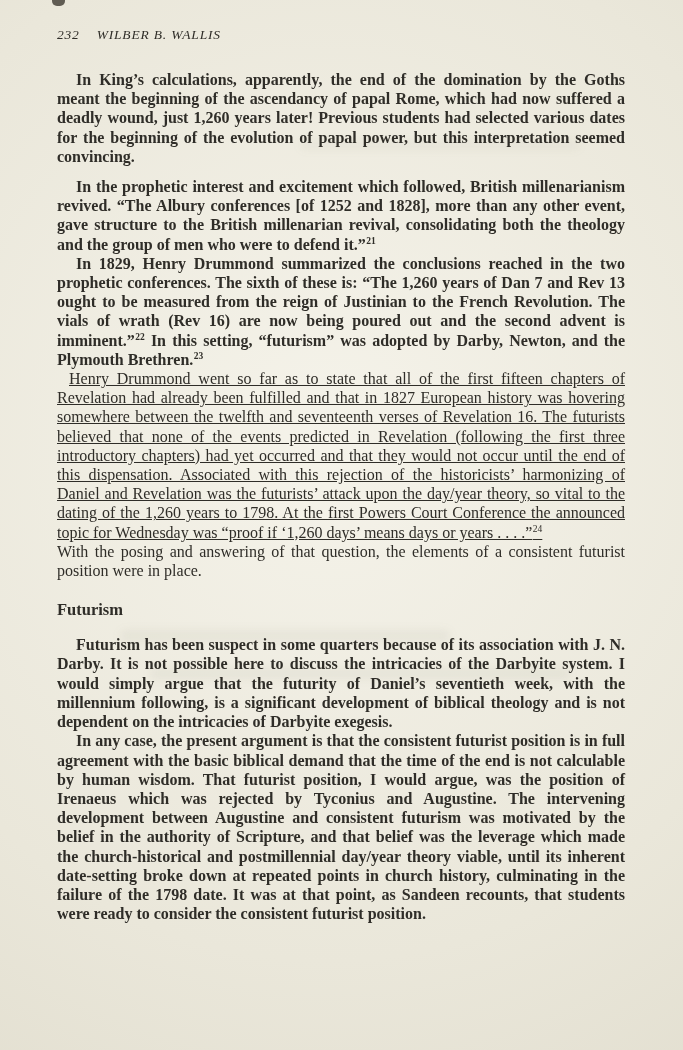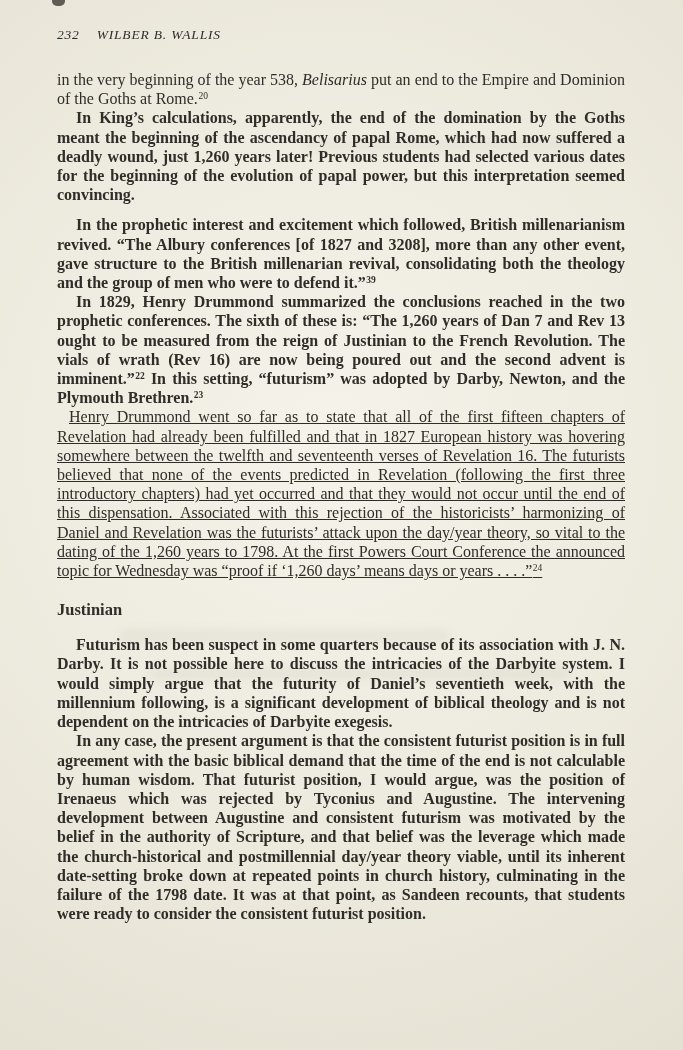--- a/index.html
+++ b/index.html
@@ -97,31 +97,31 @@
 
   <div class="ghost g1"></div>
   <div class="ghost g2"></div>
   <div class="ghost g3"></div>
   <div class="artifact-topleft"></div>
 
   <header class="running-head"><span class="pagenum">232</span><span class="head">WILBER B. WALLIS</span></header>
 
   <main class="body-col">
 
-    <p class="bq"><span>in the very beginning of the year 538, </span><em>Belisarius</em><span> put an end to the Empire and Dominion of the Goths at Rome.</span><sup class="fn">20</sup></p>
 
     <p class="indent"><span>In King’s calculations, apparently, the end of the domination by the Goths meant the beginning of the ascendancy of papal Rome, which had now suffered a deadly wound, just 1,260 years later! Previous students had selected various dates for the beginning of the evolution of papal power, but this interpretation seemed convincing.</span></p>
 
-    <p class="indent sp-before"><span>In the prophetic interest and excitement which followed, British millenarianism revived. “The Albury conferences [of 1827 and 3208], more than any other event, gave structure to the British millenarian revival, consolidating both the theology and the group of men who were to defend it.”</span><sup class="fn">39</sup></p>
+    <p class="indent sp-before"><span>In the prophetic interest and excitement which followed, British millenarianism revived. “The Albury conferences [of 1252 and 1828], more than any other event, gave structure to the British millenarian revival, consolidating both the theology and the group of men who were to defend it.”</span><sup class="fn">21</sup></p>
 
     <p class="indent"><span>In 1829, Henry Drummond summarized the conclusions reached in the two prophetic conferences. The sixth of these is: “The 1,260 years of Dan 7 and Rev 13 ought to be measured from the reign of Justinian to the French Revolution. The vials of wrath (Rev 16) are now being poured out and the second advent is imminent.”</span><sup class="fn">22</sup><span> In this setting, “futurism” was adopted by Darby, Newton, and the Plymouth Brethren.</span><sup class="fn">23</sup></p>
 
     <p class="bq bq2 first-indent"><span>Henry Drummond went so far as to state that all of the first fifteen chapters of Revelation had already been fulfilled and that in 1827 European history was hovering somewhere between the twelfth and seventeenth verses of Revelation 16. The futurists believed that none of the events predicted in Revelation (following the first three introductory chapters) had yet occurred and that they would not occur until the end of this dispensation. Associated with this rejection of the historicists’ harmonizing of Daniel and Revelation was the futurists’ attack upon the day/year theory, so vital to the dating of the 1,260 years to 1798. At the first Powers Court Conference the announced topic for Wednesday was “proof if ‘1,260 days’ means days or years . . . .”</span><sup class="fn">24</sup></p>
 
+    <p><span>With the posing and answering of that question, the elements of a consistent futurist position were in place.</span></p>
 
-    <h2 class="heading">Justinian</h2>
+    <h2 class="heading">Futurism</h2>
 
     <p class="indent"><span>Futurism has been suspect in some quarters because of its association with J. N. Darby. It is not possible here to discuss the intricacies of the Darbyite system. I would simply argue that the futurity of Daniel’s seventieth week, with the millennium following, is a significant development of biblical theology and is not dependent on the intricacies of Darbyite exegesis.</span></p>
 
     <p class="indent"><span>In any case, the present argument is that the consistent futurist position is in full agreement with the basic biblical demand that the time of the end is not calculable by human wisdom. That futurist position, I would argue, was the position of Irenaeus which was rejected by Tyconius and Augustine. The intervening development between Augustine and consistent futurism was motivated by the belief in the authority of Scripture, and that belief was the leverage which made the church-historical and postmillennial day/year theory viable, until its inherent date-setting broke down at repeated points in church history, culminating in the failure of the 1798 date. It was at that point, as Sandeen recounts, that students were ready to consider the consistent futurist position.</span></p>
 
   </main>
 </div>
 
 </body></html>

